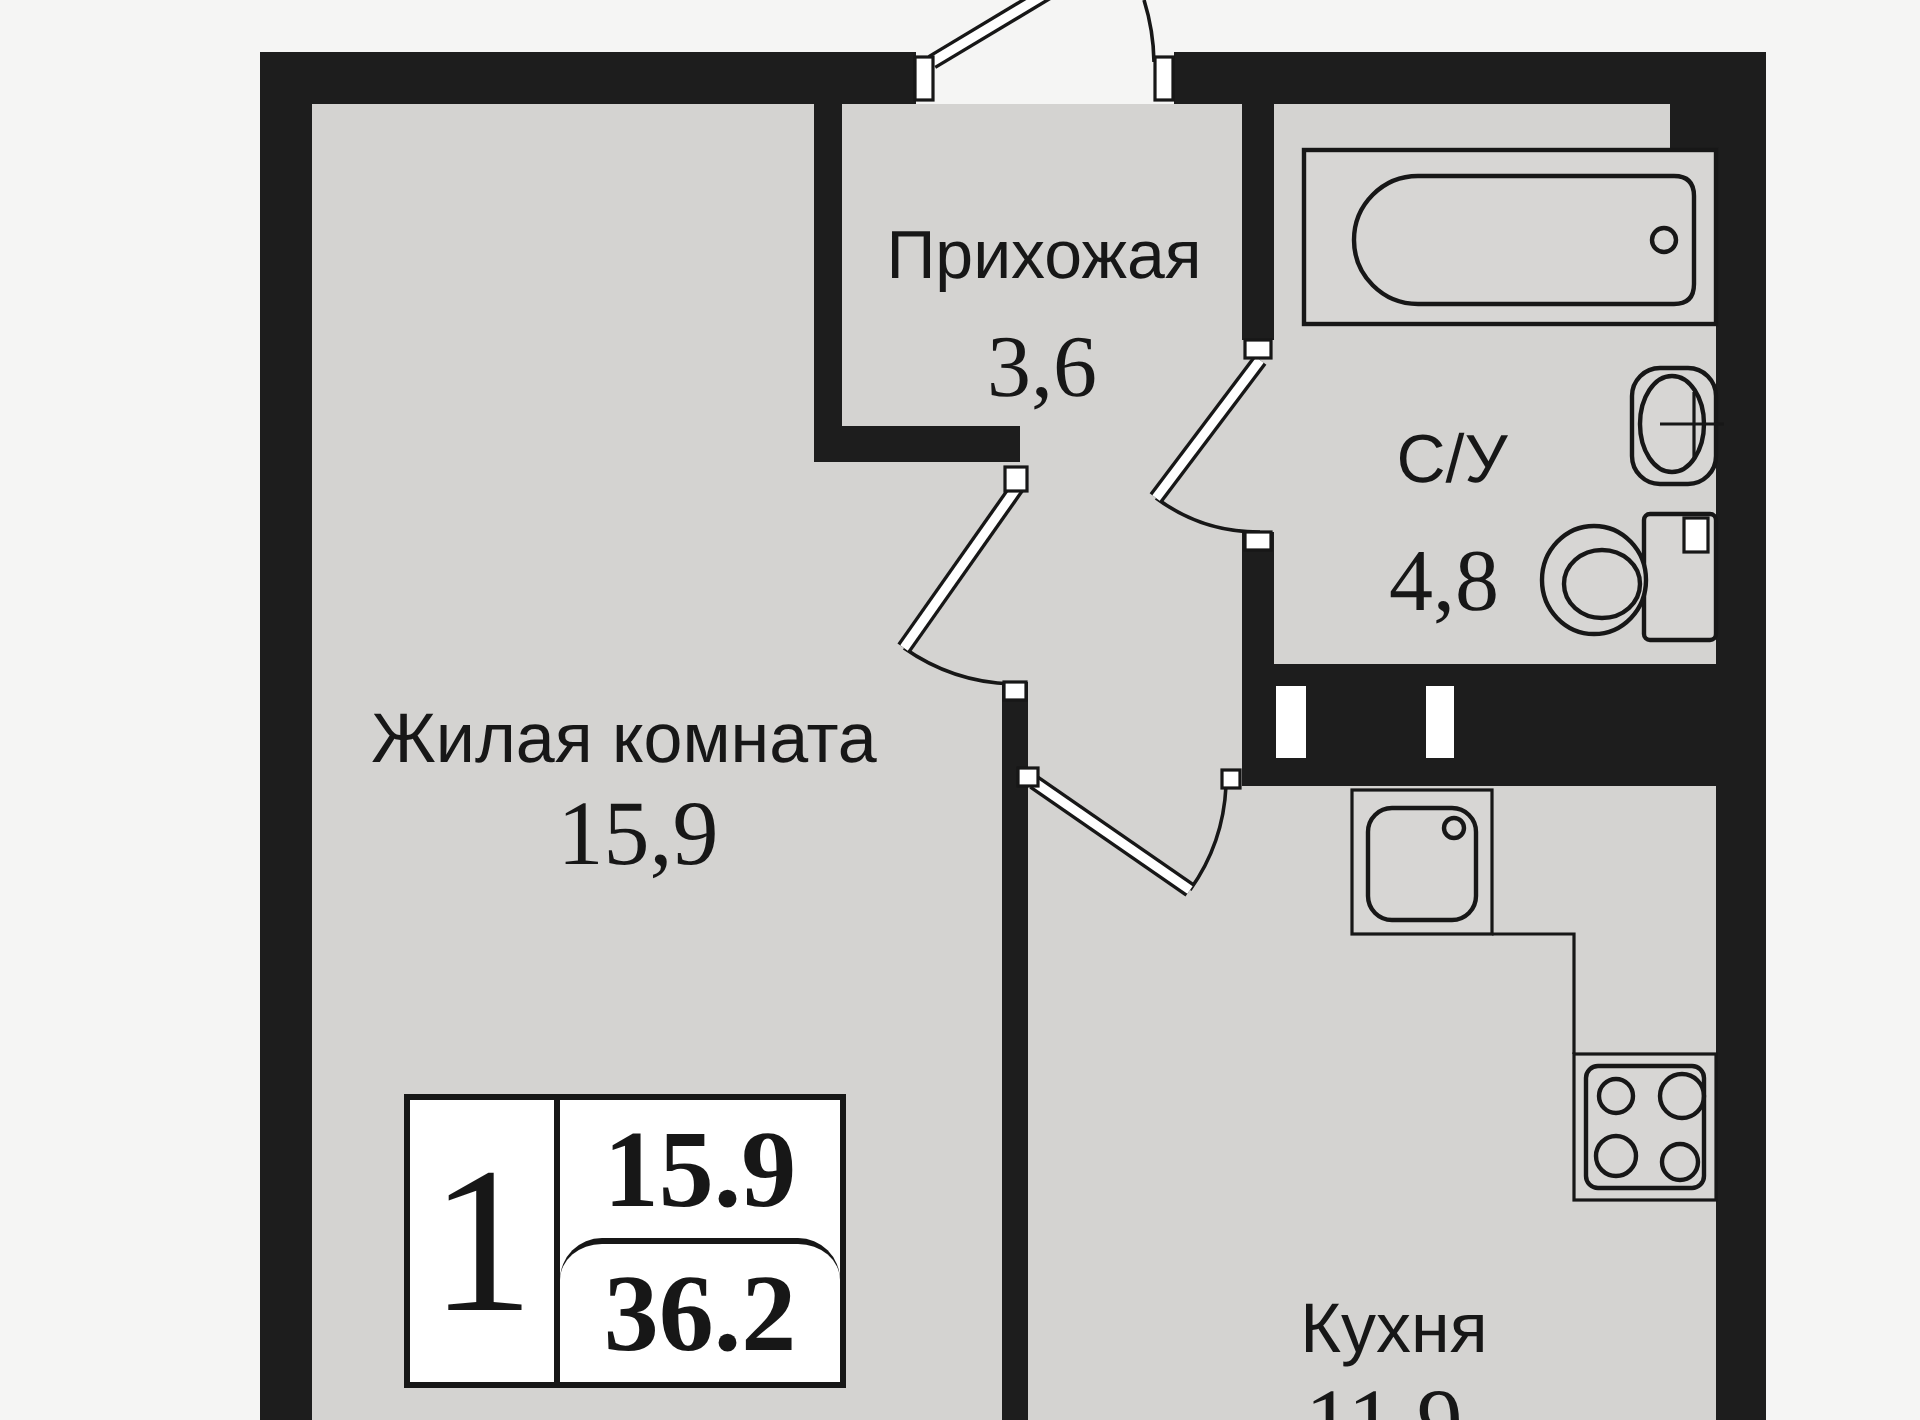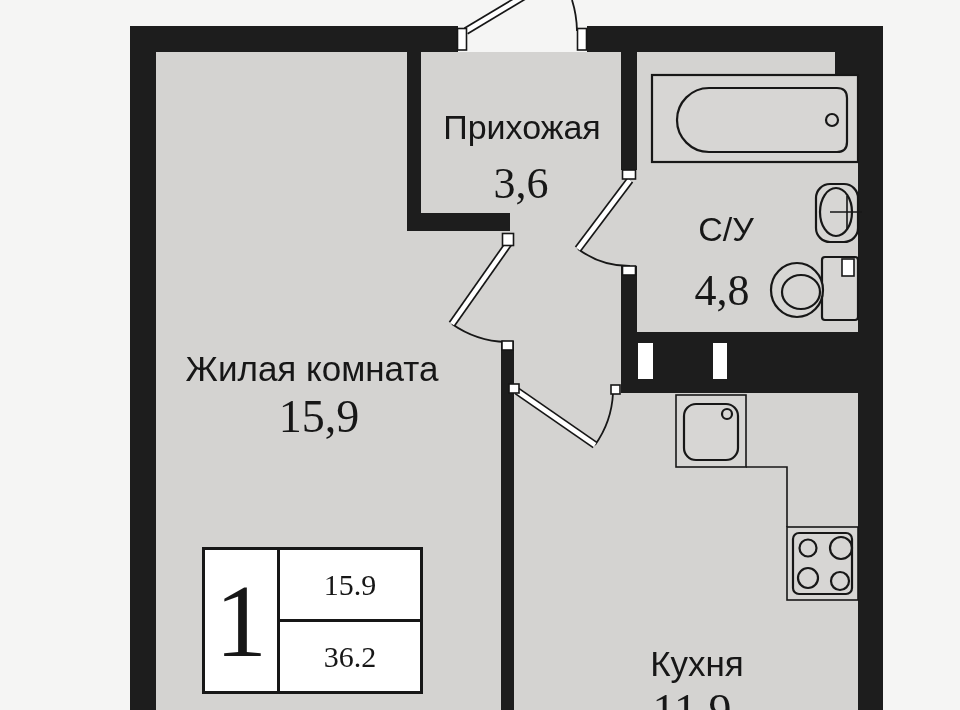--- a/index.html
+++ b/index.html
@@ -34,23 +34,23 @@
     font-family:"Liberation Serif",serif;color:var(--ink,#171717);
   }
   .info-table .cell-rooms{
     width:75px;border-right:3px solid var(--ink,#171717);
     display:flex;align-items:center;justify-content:center;
     font-size:104px;line-height:1;box-sizing:border-box;
   }
   .info-table .cell-areas{flex:1;display:flex;flex-direction:column;}
   .info-table .area-row{
     flex:1;display:flex;align-items:center;justify-content:center;
-    font-size:30px;box-sizing:border-box;
+    font-size:55px;box-sizing:border-box;font-weight:bold;
   }
-  .info-table .area-row + .area-row{border-top:3px solid var(--ink,#171717);}
+  .info-table .area-row + .area-row{border-top:3px solid var(--ink,#171717);border-radius:21px;}
 </style>
 </head>
 <body>
 
 <div class="canvas">
 <svg width="960" height="710" viewBox="0 0 960 710">
 
   <rect class="floor" x="156" y="52" width="702" height="658"></rect>
 
   <rect class="wall" x="130" y="26" width="328" height="26"></rect>

